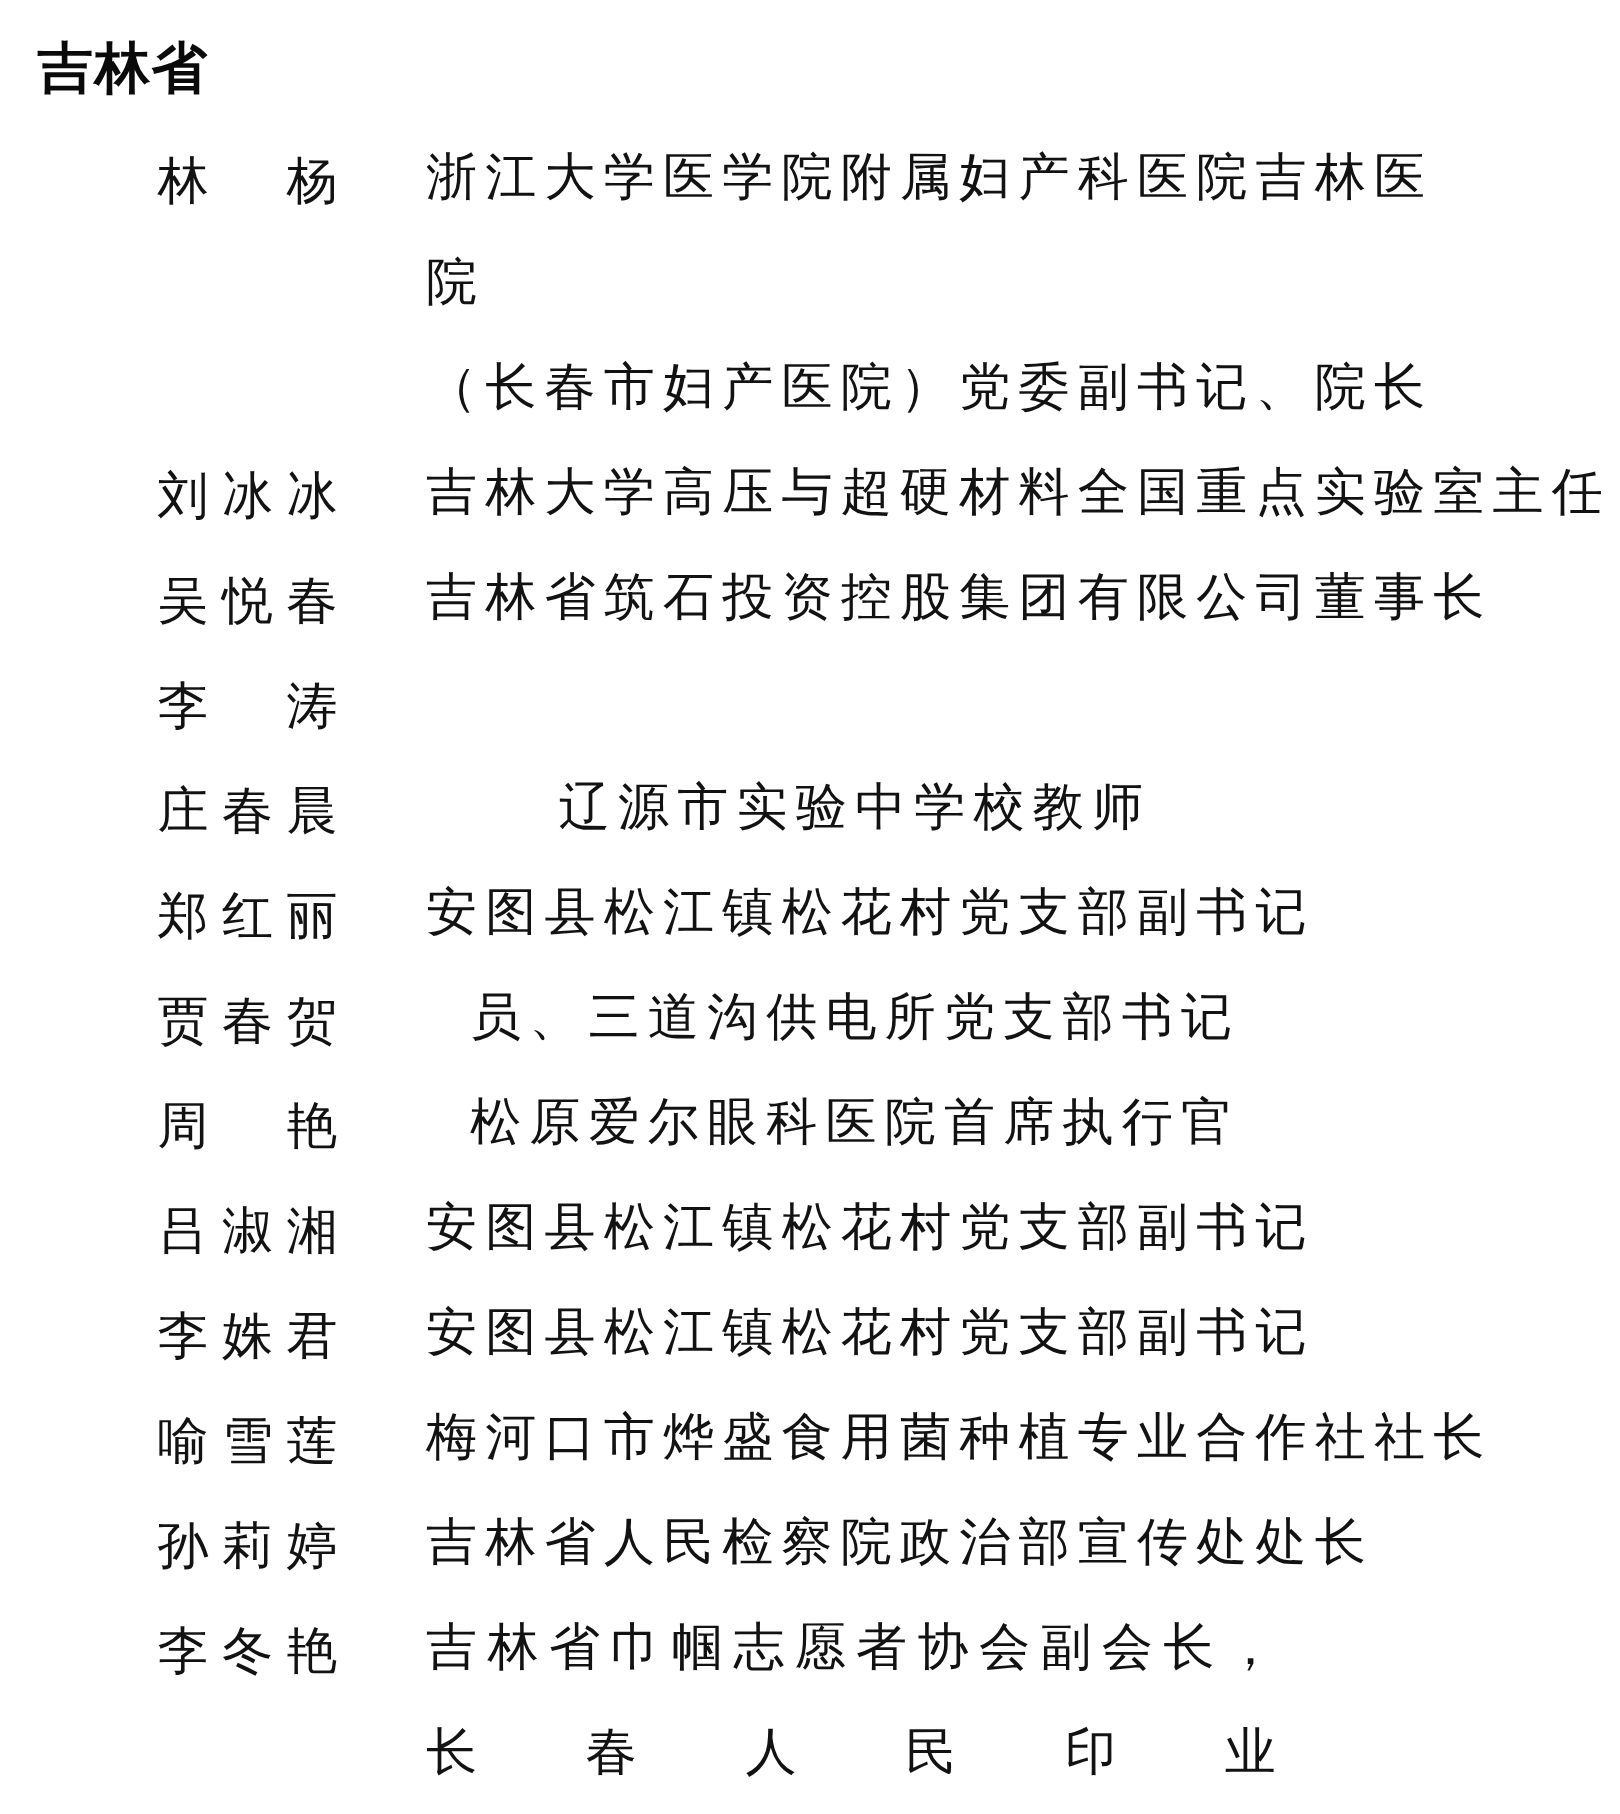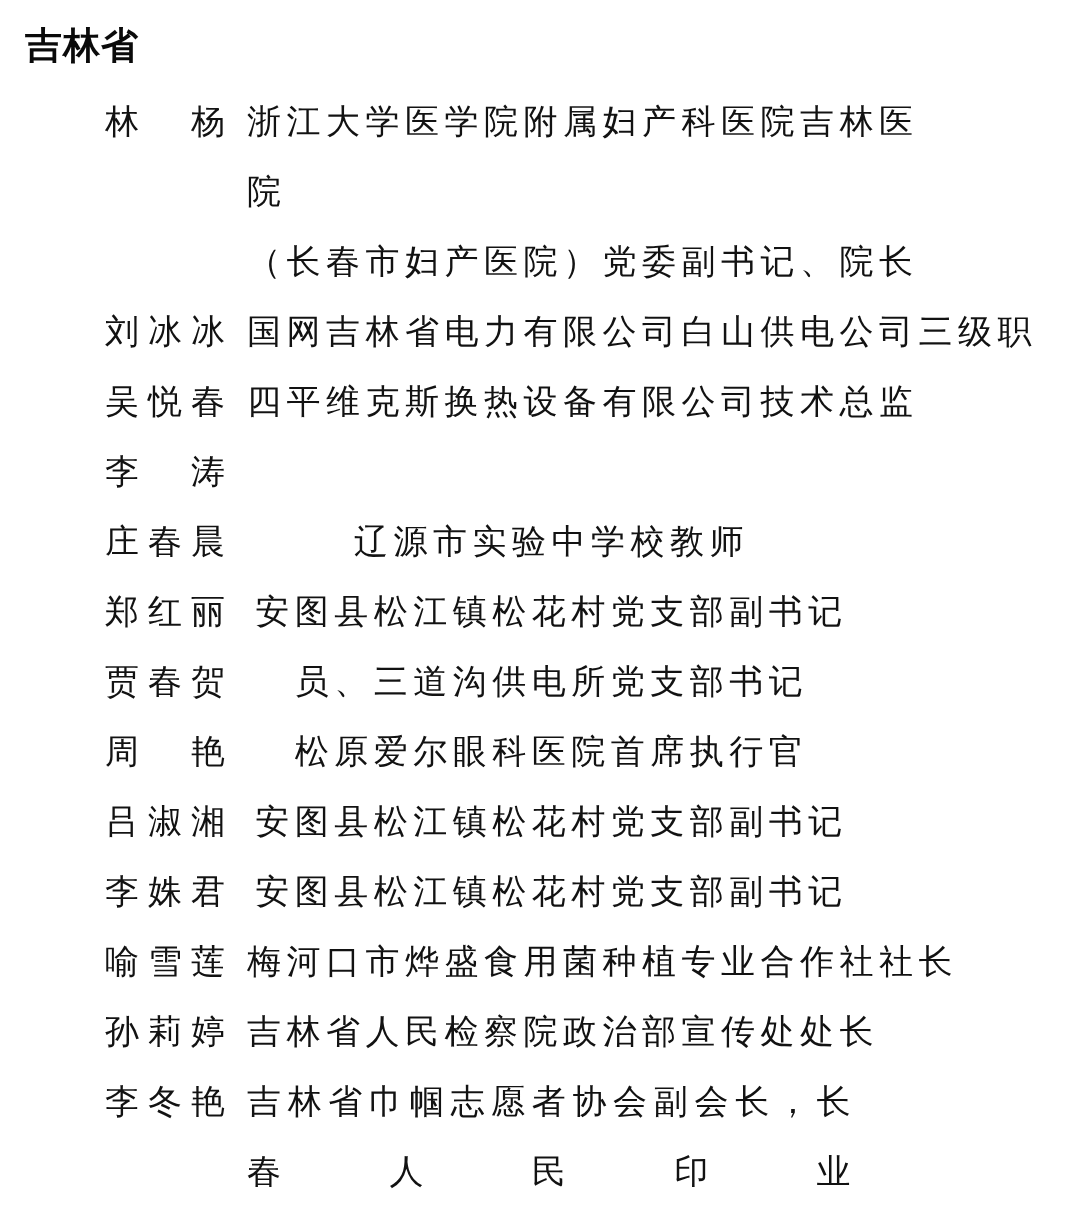--- a/index.html
+++ b/index.html
@@ -23,21 +23,21 @@
   .row { display: flex; align-items: flex-start; }
   .name {
     width: 120px;
     flex-shrink: 0;
     display: flex;
     justify-content: space-between;
     font-size: 34px;
     line-height: 70px;
     white-space: nowrap;
   }
-  .desc { margin-left: 22px; width: 794px; }
+  .desc { margin-left: 59px; width: 794px; font-family: Liberation Mono, monospace; }
   .line {
     font-size: 34px;
     line-height: 70px;
     letter-spacing: 5.5px;
     text-align: center;
     white-space: nowrap;
   }
   .line.full {
     white-space: normal;
     text-align: justify;
@@ -64,32 +64,32 @@
       </div>
     </div>
 
     <div class="row">
       <div class="name">
           <span>刘</span>
           <span>冰</span>
           <span>冰</span>
         </div>
       <div class="desc">
-        <div class="line">国网吉林省电力有限公司白山供电公司三级职</div>
+        <div class="line">吉林大学高压与超硬材料全国重点实验室主任</div>
       </div>
     </div>
 
     <div class="row">
       <div class="name">
           <span>吴</span>
           <span>悦</span>
           <span>春</span>
         </div>
       <div class="desc">
-        <div class="line">四平维克斯换热设备有限公司技术总监</div>
+        <div class="line">吉林省筑石投资控股集团有限公司董事长</div>
       </div>
     </div>
 
     <div class="row">
       <div class="name">
           <span>李</span>
           <span>涛</span>
         </div>
     </div>
 

